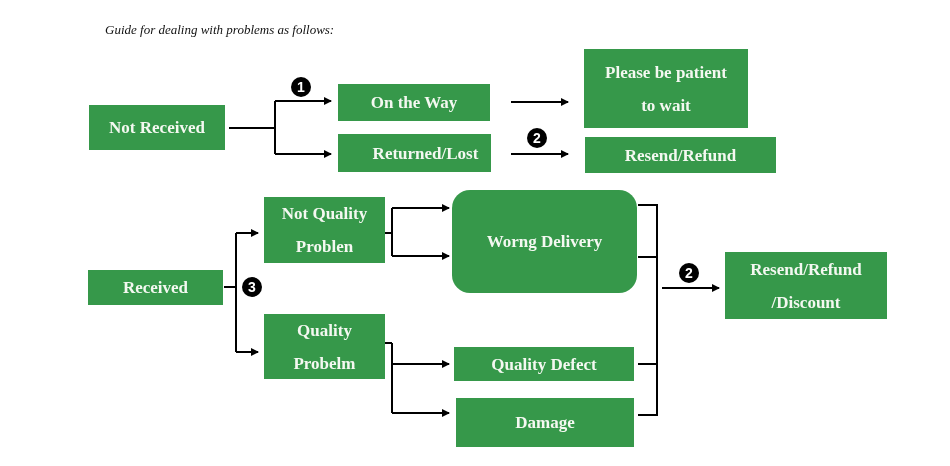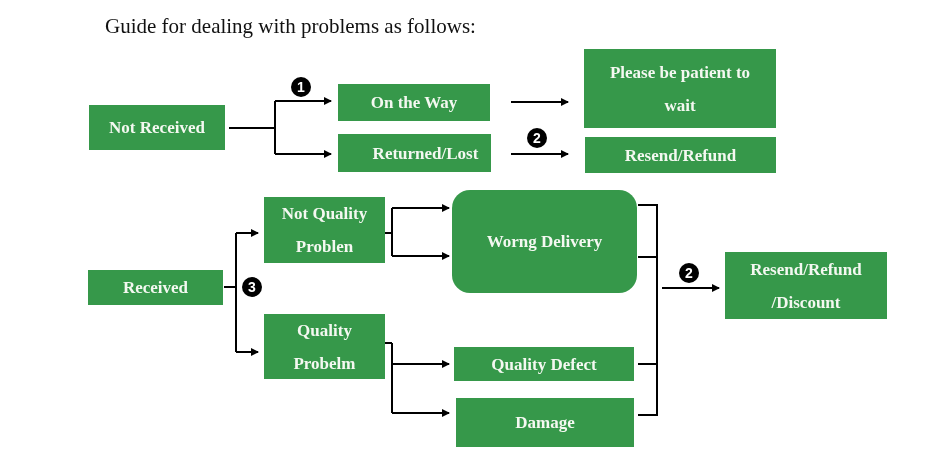--- a/index.html
+++ b/index.html
@@ -1,17 +1,17 @@
 <!DOCTYPE html>
 <html><head>
   <meta charset="utf-8">
   <style>
     html, body { margin: 0; padding: 0; background: #ffffff; }
     body { width: 950px; height: 466px; position: relative; overflow: hidden; font-family: "Liberation Serif", serif; }
-    .title { position: absolute; left: 105px; top: 14px; font-size: 21px; color: #111; font-family: "Liberation Serif", serif; white-space: nowrap; }
+    .title { position: absolute; left: 105px; top: 22px; font-size: 13px; color: #111; font-family: "Liberation Serif", serif; white-space: nowrap; font-style: italic; }
     .box {
       position: absolute; background: #36984a; color: #f4f8f1;
       font-family: "Liberation Serif", serif; font-weight: bold; font-size: 17px;
       display: flex; align-items: center; justify-content: center; text-align: center;
       line-height: 33px; box-sizing: border-box; padding: 0 6px;
     }
     .lines { position: absolute; left: 0; top: 0; width: 950px; height: 466px; pointer-events: none; }
     .badge {
       position: absolute; width: 20px; height: 20px; border-radius: 50%; background: #000; color: #fff;
       font-family: "Liberation Sans", sans-serif; font-weight: bold; font-size: 14px;
@@ -61,21 +61,21 @@
 </svg>
 
 <div class="badge" style="left:291px; top:77px;">1</div>
 <div class="badge" style="left:527px; top:128px;">2</div>
 <div class="badge" style="left:242px; top:277px;">3</div>
 <div class="badge" style="left:679px; top:263px;">2</div>
 
 <div class="box" style="left:89px; top:105px; width:136px; height:45px;">Not Received</div>
 <div class="box" style="left:338px; top:84px; width:152px; height:37px;">On the Way</div>
 <div class="box" style="left:338px; top:134px; width:153px; height:38px;padding-left:28px;">Returned/Lost</div>
-<div class="box" style="left:584px; top:49px; width:192px; height:79px; padding:0 14px;">Please be patient to wait</div>
+<div class="box" style="left:584px; top:49px; width:164px; height:79px; padding:0 14px;">Please be patient to wait</div>
 <div class="box" style="left:585px; top:137px; width:191px; height:36px;">Resend/Refund</div>
 
 <div class="box" style="left:88px; top:270px; width:135px; height:35px;">Received</div>
 <div class="box" style="left:264px; top:197px; width:121px; height:66px; padding:0 10px;">Not Quality Problen</div>
 <div class="box" style="left:264px; top:314px; width:121px; height:65px; padding:1px 18px;">Quality Probelm</div>
 <div class="box" style="left:452px; top:190px; width:185px; height:103px;border-radius:18px;">Worng Delivery</div>
 <div class="box" style="left:454px; top:347px; width:180px; height:34px;">Quality Defect</div>
 <div class="box" style="left:456px; top:398px; width:178px; height:49px;">Damage</div>
 <div class="box" style="left:725px; top:252px; width:162px; height:67px; padding:13px 24px;">Resend/Refund /Discount</div>
 

